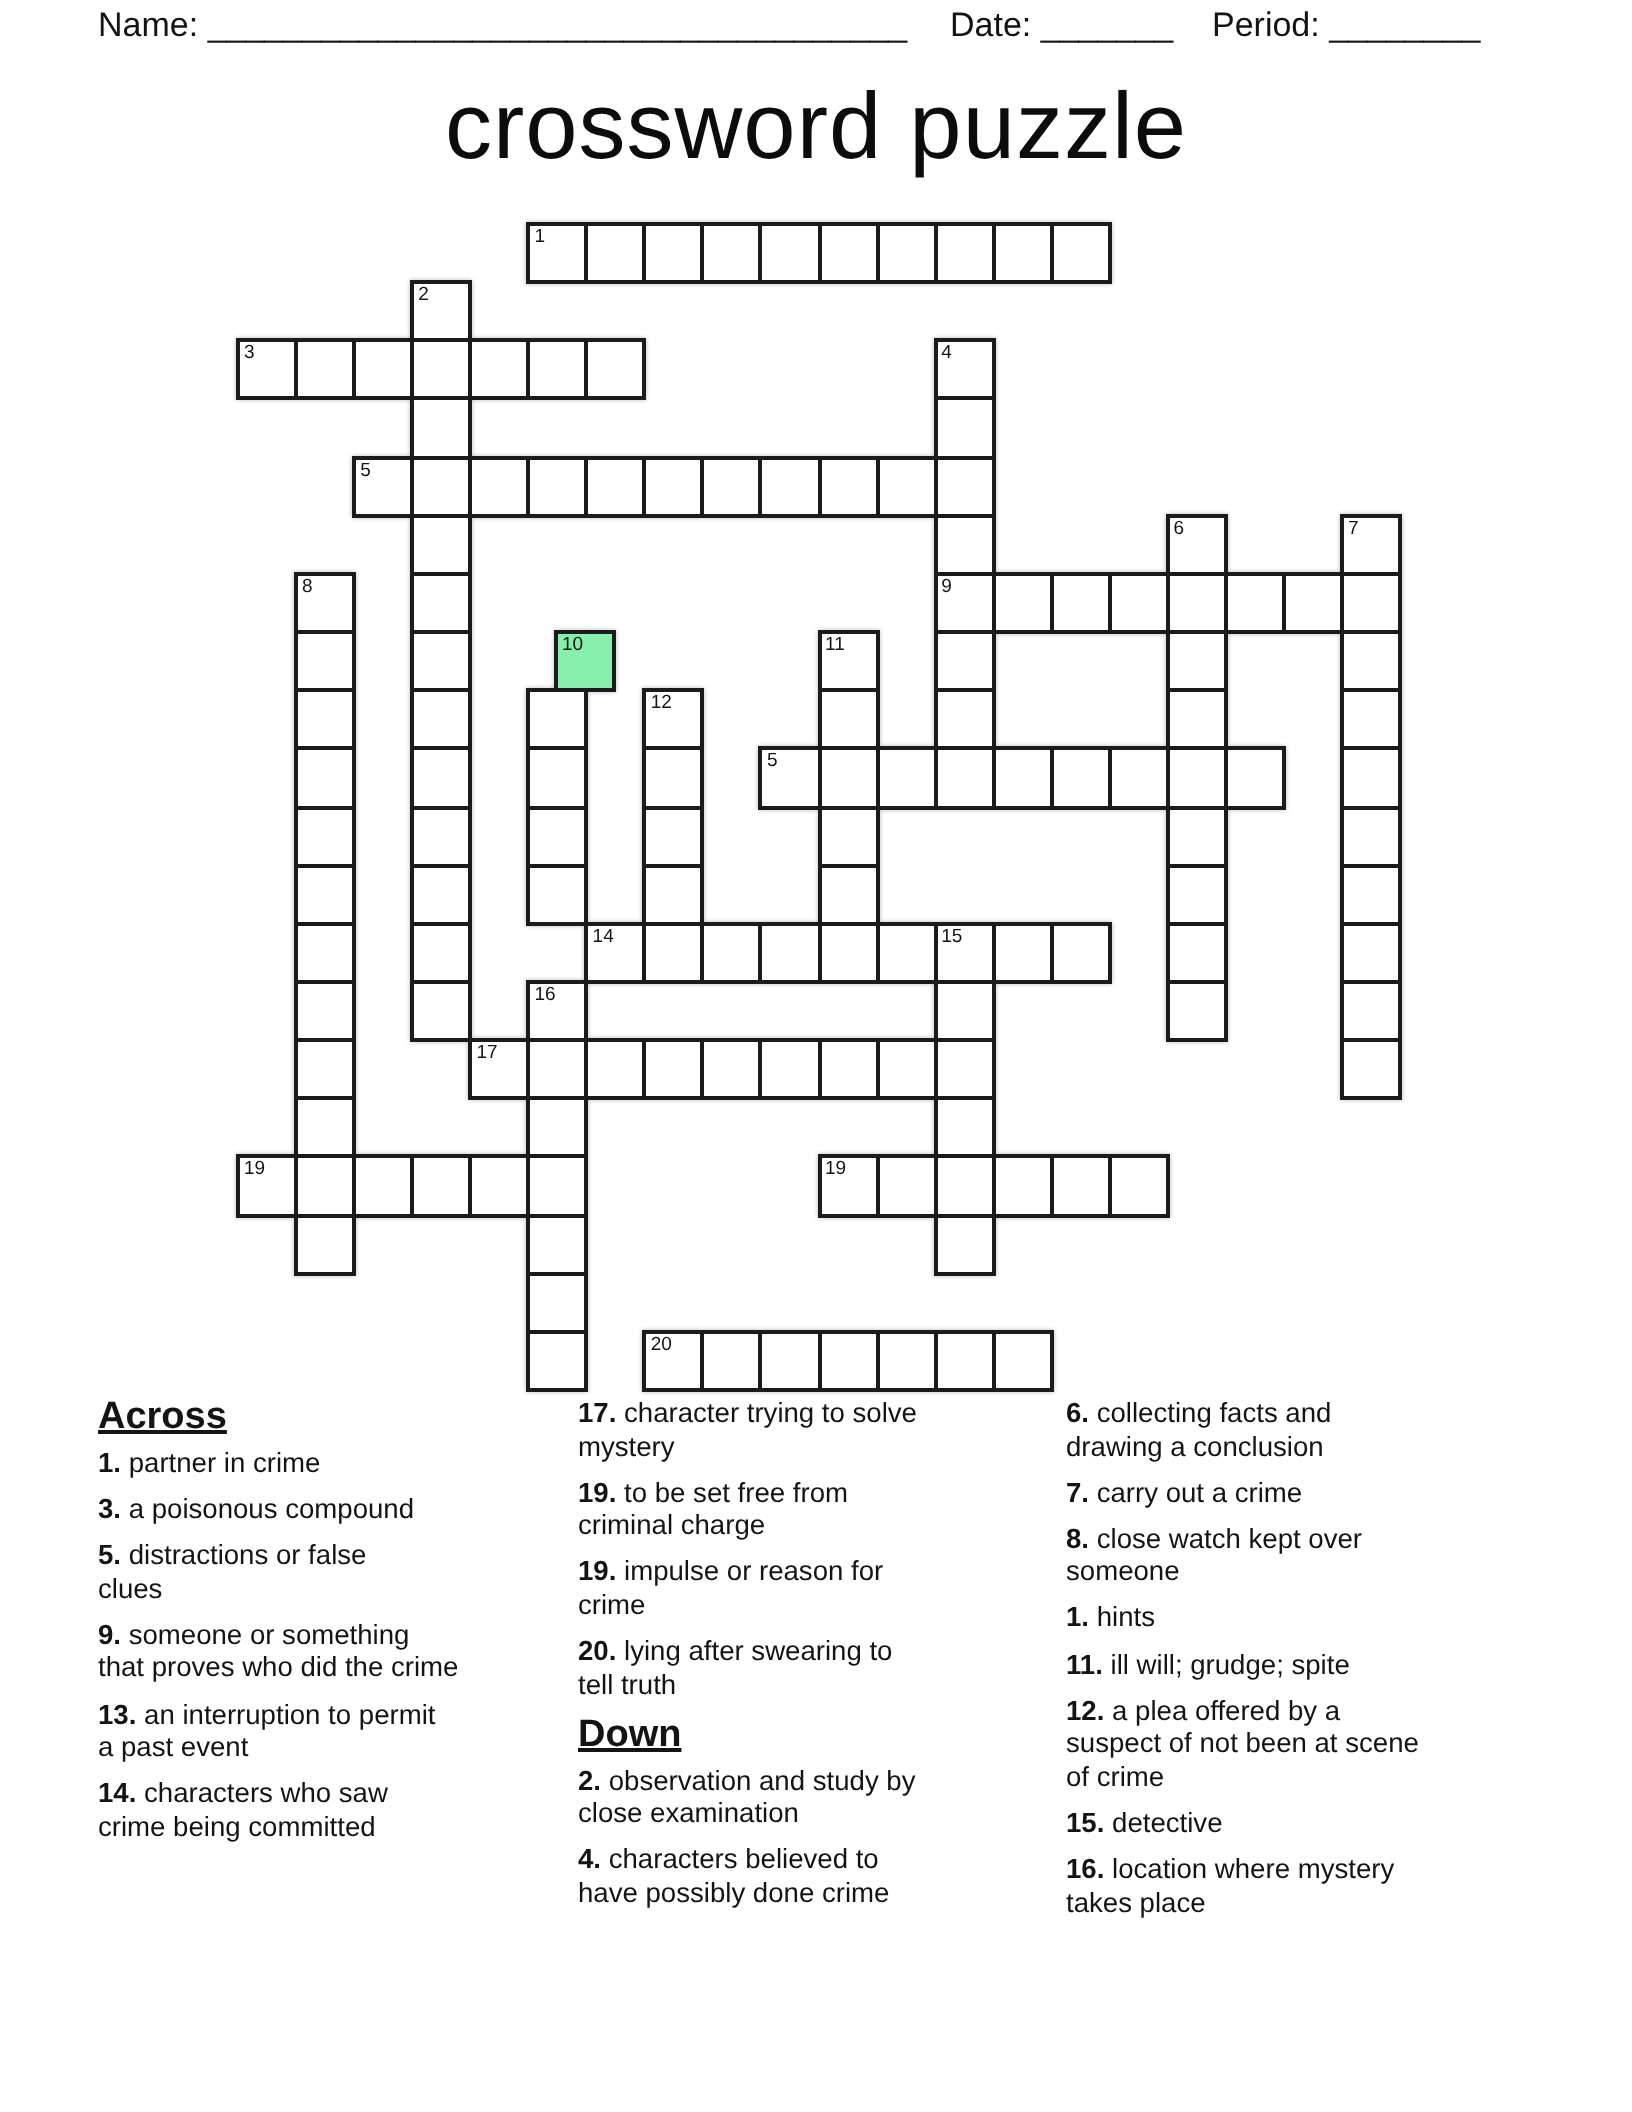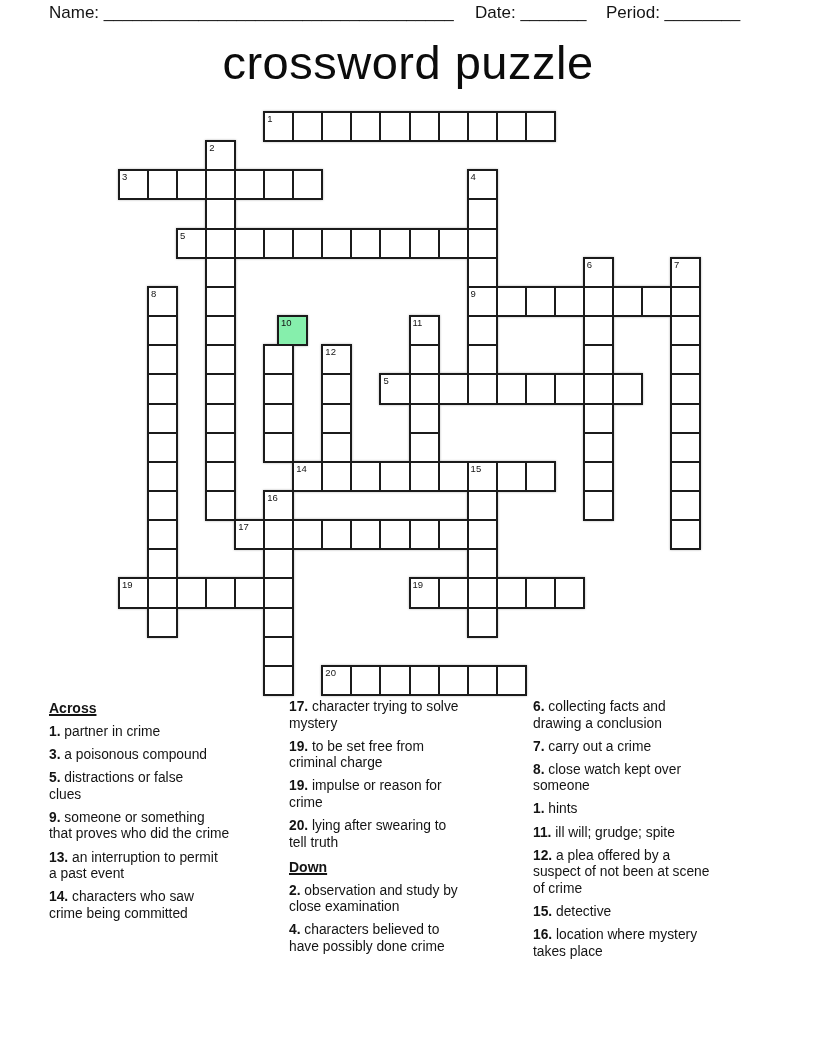--- a/index.html
+++ b/index.html
@@ -51,21 +51,21 @@
 
   
   .clue-col{
     position:absolute;top:699px;width:244px;
     font-size:13.8px;line-height:16.6px;color:#141414;
   }
   #clue-col-0{left:49px;}
   #clue-col-1{left:289px;}
   #clue-col-2{left:533px;}
   .clue-heading{
-    font-size:14px;font-weight:bold;
+    font-size:19px;font-weight:bold;
     text-decoration:underline;
     text-decoration-thickness:1.5px;
     margin:0 0 6px 0;line-height:19px;
   }
   .clue{margin:0 0 6.5px 0;}
   .clue .cnum{font-weight:bold;}
 </style>
 </head>
 <body>
 

